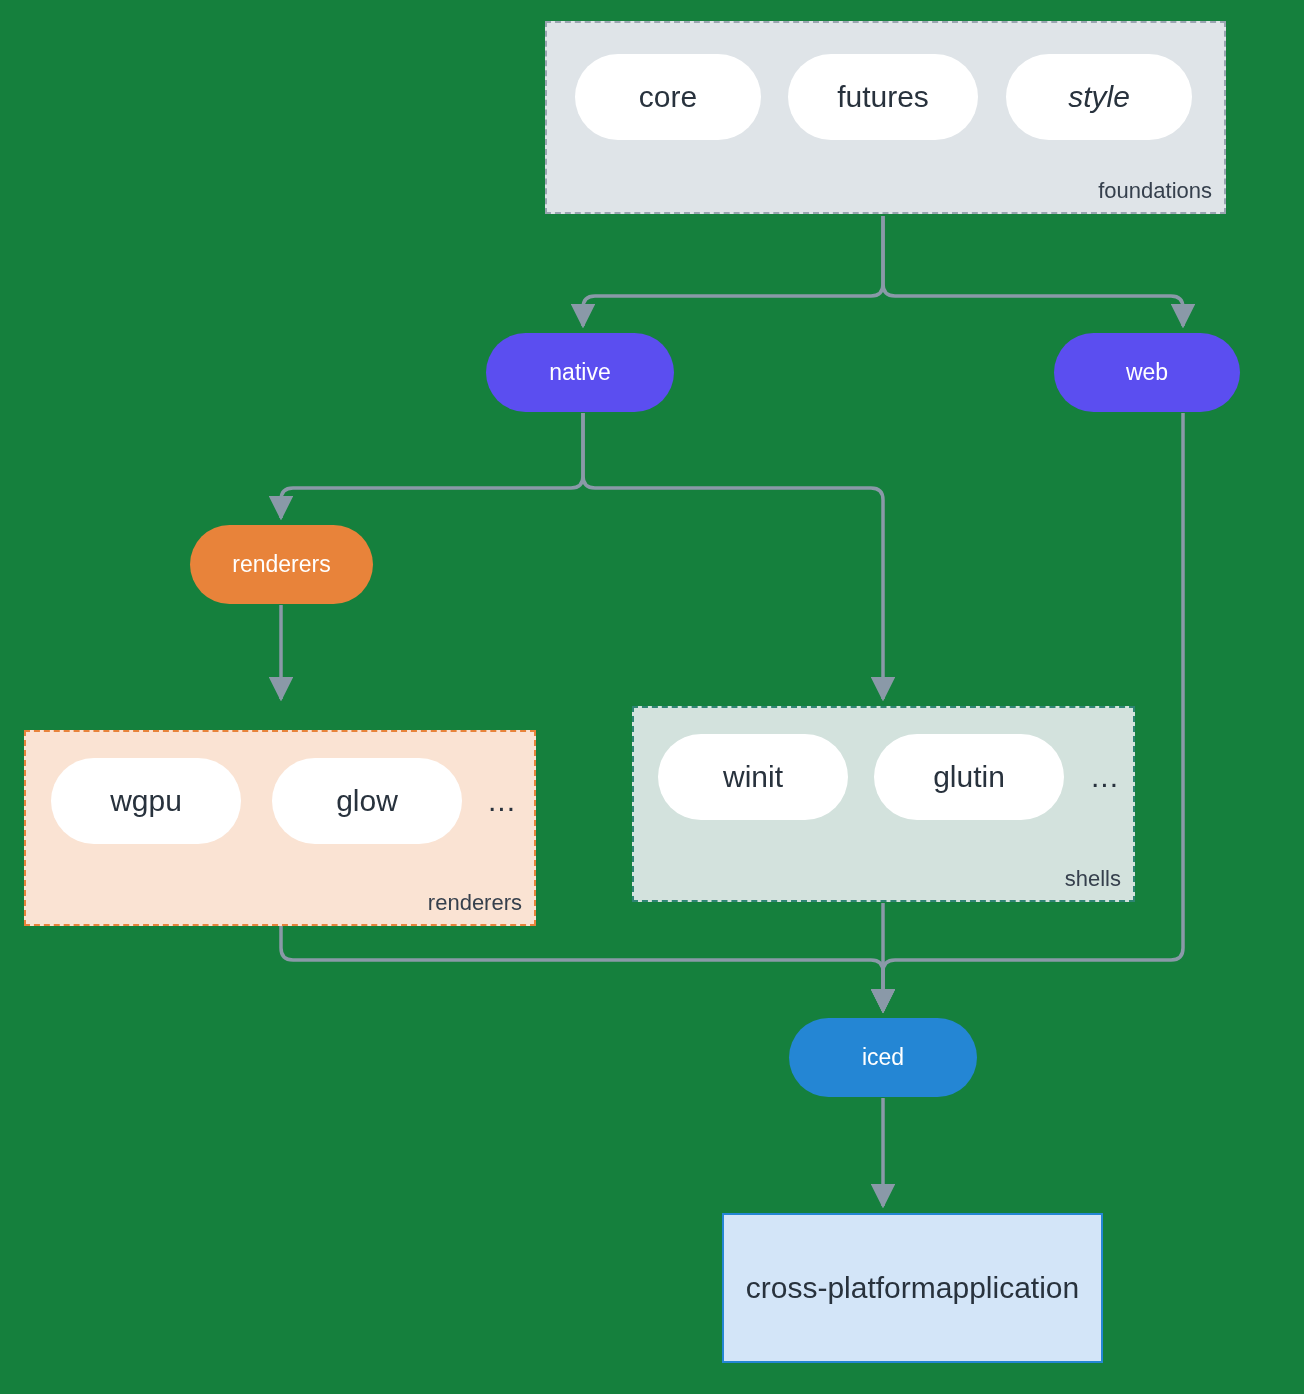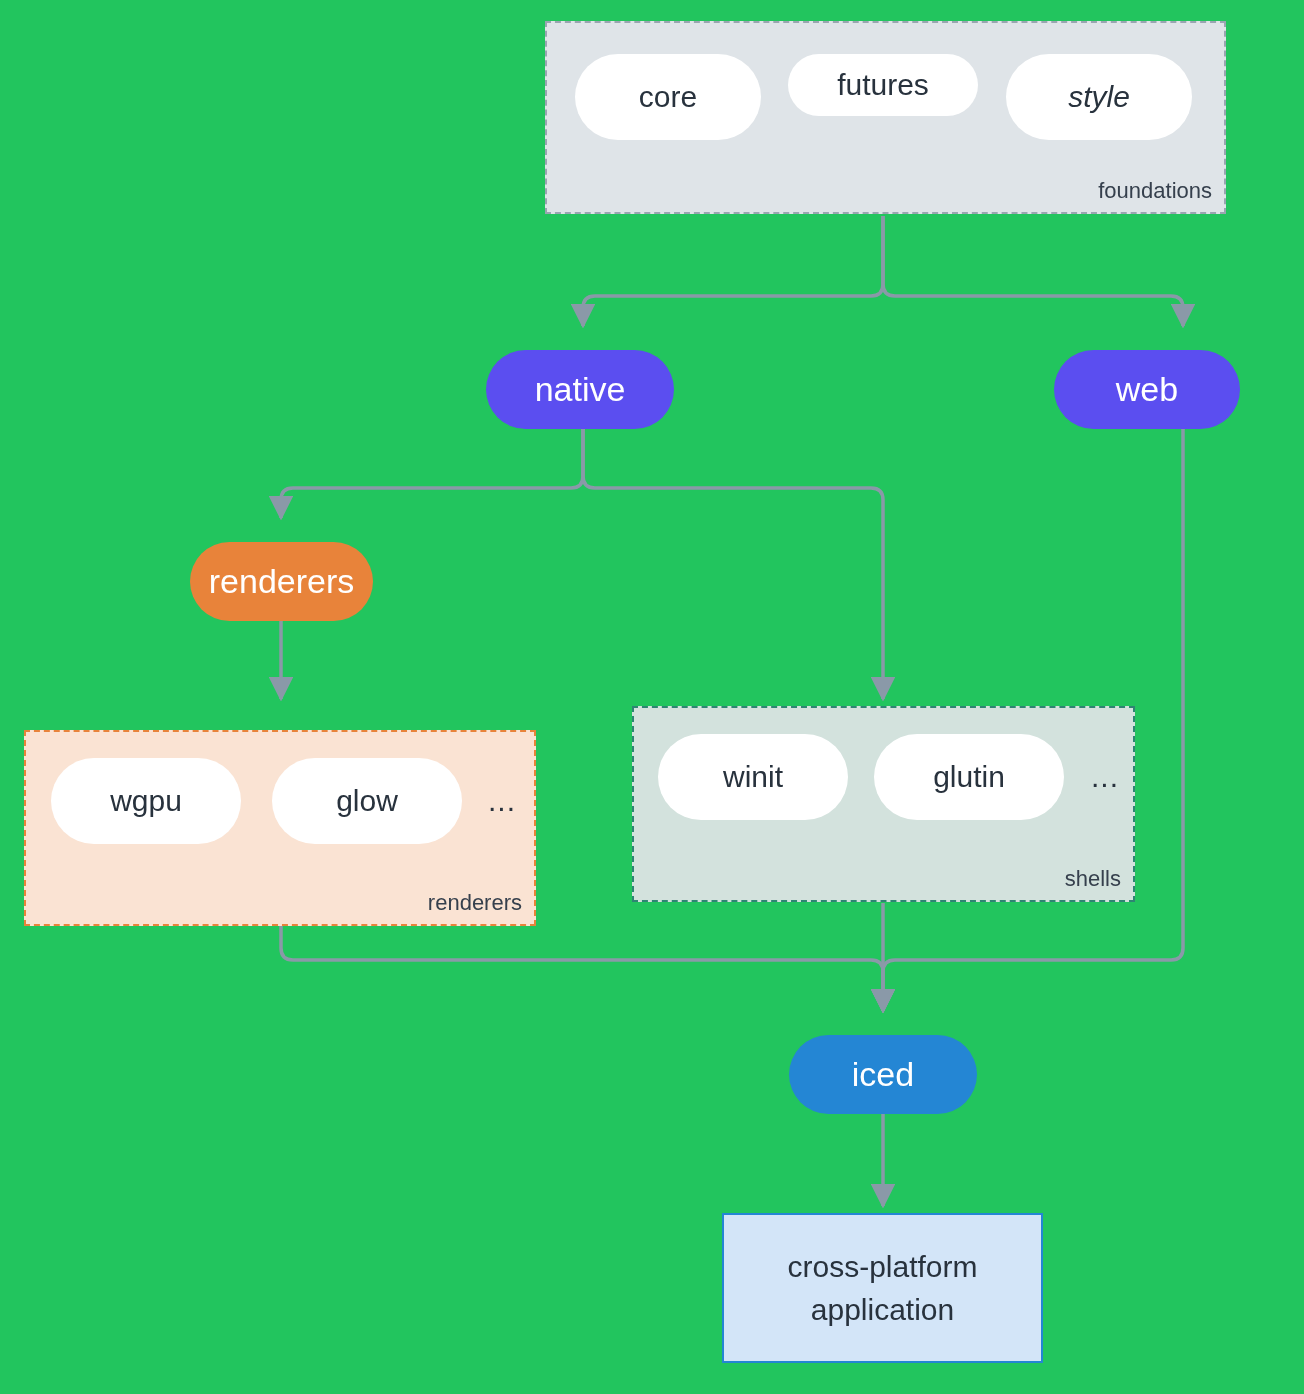--- a/index.html
+++ b/index.html
@@ -8,21 +8,21 @@
     padding: 0;
     background: #000000;
   }
   body {
     font-family: "Liberation Sans", sans-serif;
   }
   #stage {
     position: relative;
     width: 1304px;
     height: 1394px;
-    background: #22c55e;
+    background: #15803d;
     overflow: hidden;
   }
   #edges {
     position: absolute;
     left: 0;
     top: 0;
     width: 1304px;
     height: 1394px;
     pointer-events: none;
   }
@@ -98,23 +98,22 @@
   }
 
   
   .stadium {
     position: absolute;
     border-radius: 999px;
     display: flex;
     align-items: center;
     justify-content: center;
     color: #FFFFFF;
-    font-size: 34px;
+    font-size: 23px;
     white-space: nowrap;
-    margin-top: 17px;
   }
   #node-native {
     left: 486px;
     top: 333px;
     width: 188px;
     height: 79px;
     background: #5B4EF0;
   }
   #node-web {
     left: 1054px;
@@ -136,27 +135,26 @@
     width: 188px;
     height: 79px;
     background: #2486D4;
   }
 
   
   #node-application {
     position: absolute;
     left: 722px;
     top: 1213px;
-    width: 321px;
+    width: 381px;
     height: 150px;
     box-sizing: border-box;
     background: #D3E5F8;
     border: 2px solid #2486D4;
     display: flex;
-    flex-direction: column;
     align-items: center;
     justify-content: center;
     color: #28323D;
     font-size: 30px;
     line-height: 1.45;
     text-align: center;
   }
 </style>
 </head>
 <body>
@@ -185,21 +183,21 @@
 
       <path d="M 1183 413 L 1183 948 Q 1183 960 1171 960 L 895 960 Q 883 960 883 972 L 883 1011" marker-end="url(#arrow)"></path>
 
       <path d="M 883 1098 L 883 1206" marker-end="url(#arrow)"></path>
     </g>
   </svg>
 
   <div class="cluster" id="cluster-foundations">
     <div class="cluster-pills">
       <div class="pill" style="left:28px; top:31px; width:186px; height:86px;">core</div>
-      <div class="pill" style="left:241px; top:31px; width:190px; height:62px;">futures</div>
+      <div class="pill" style="left:241px; top:31px; width:190px; height:86px;">futures</div>
       <div class="pill" style="left:459px; top:31px; width:186px; height:86px;font-style:italic;">style</div>
     </div>
     <div class="cluster-label">foundations</div>
   </div>
 
   <div class="cluster" id="cluster-renderers">
     <div class="cluster-pills">
       <div class="pill" style="left:25px; top:26px; width:190px; height:86px;">wgpu</div>
       <div class="pill" style="left:246px; top:26px; width:190px; height:86px;">glow</div>
       <div class="ellipsis" style="left:452px; top:26px; width:48px; height:86px;">...</div>

